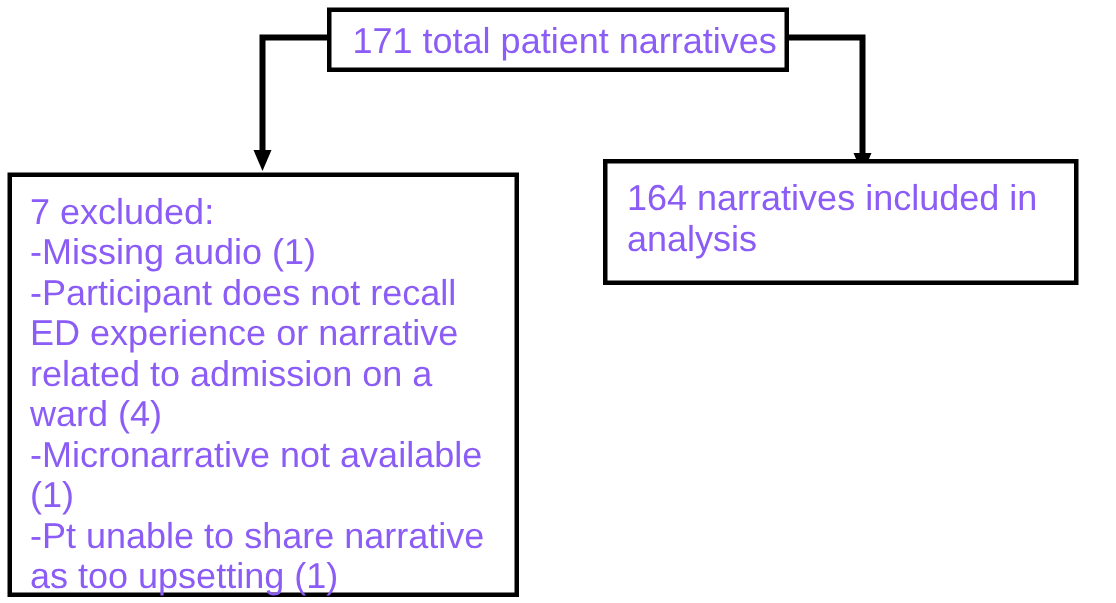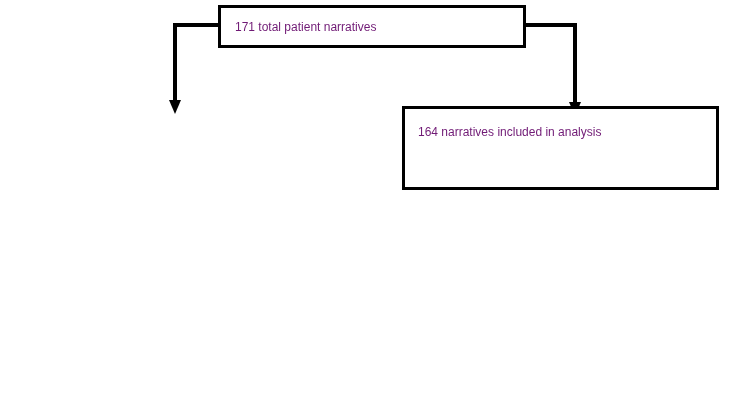--- a/index.html
+++ b/index.html
@@ -19,23 +19,23 @@
     overflow: hidden;
   }
   .flow-box {
     position: absolute;
     box-sizing: border-box;
     background: #ffffff;
     border: 3px solid #000000;
   }
   .box-text {
     font-family: "Liberation Sans", sans-serif;
-    font-size: 12px;
+    font-size: 24px;
     line-height: 27px;
-    color: #701a75;
+    color: #8b5cf6;
     white-space: pre-line;
     text-align: left;
   }
   
   #box-total {
     left: 218px;
     top: 5px;
     width: 308px;
     height: 43px;
   }
@@ -96,18 +96,25 @@
     <g>
       <path d="M 526 25 L 575 25 L 575 103" fill="none" stroke="#000000" stroke-width="4"></path>
       <polygon points="569,102 581,102 575,116" fill="#000000"></polygon>
     </g>
   </svg>
 
   <div class="flow-box" id="box-total">
     <div class="box-text">171 total patient narratives</div>
   </div>
 
+  <div class="flow-box" id="box-excluded">
+    <div class="box-text">7 excluded:
+-Missing audio (1)
+-Participant does not recall ED experience or narrative related to admission on a ward (4)
+-Micronarrative not available (1)
+-Pt unable to share narrative as too upsetting (1)</div>
+  </div>
 
   <div class="flow-box" id="box-included">
     <div class="box-text">164 narratives included in analysis</div>
   </div>
 
 </div>
 
 </body></html>

